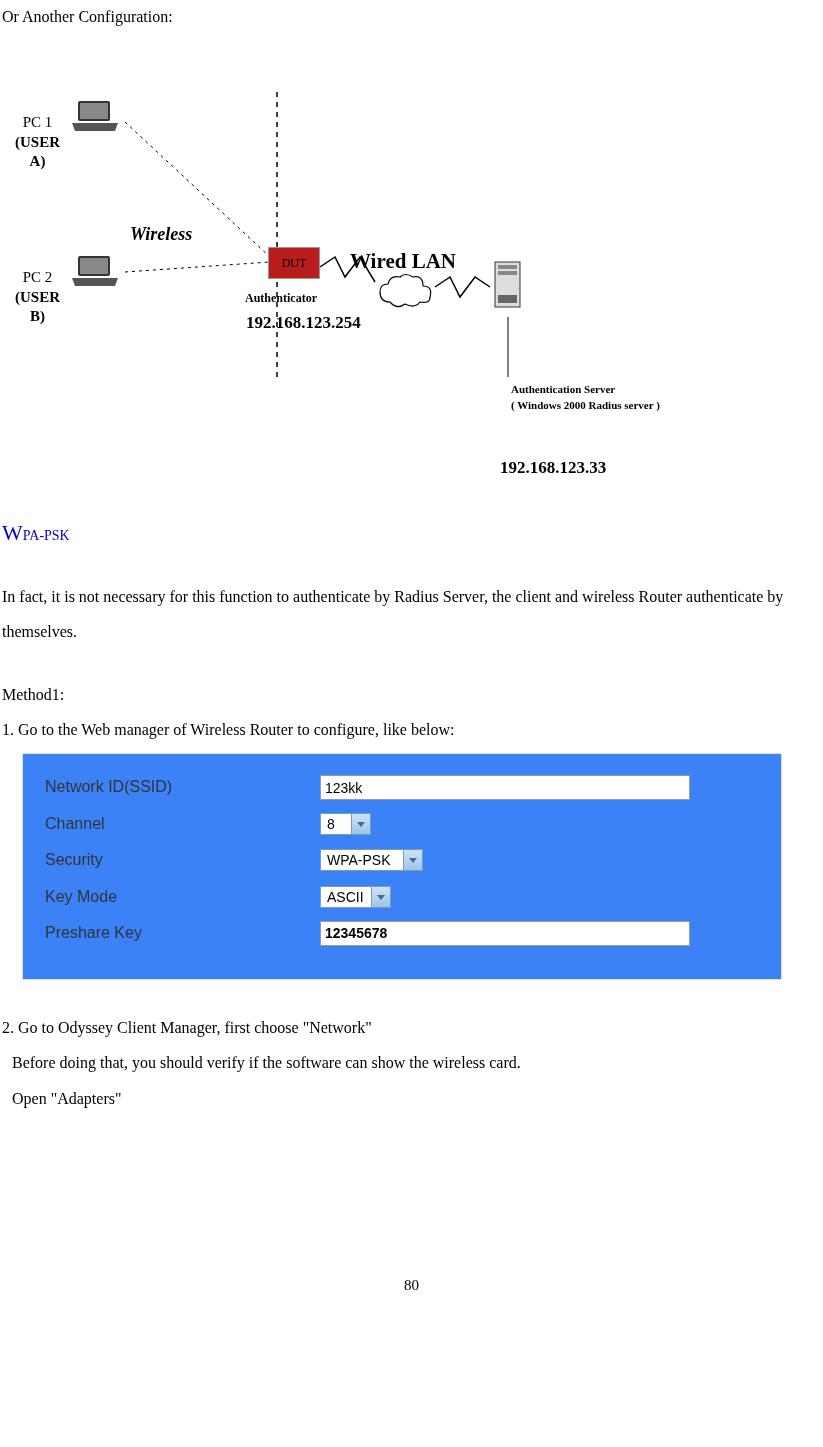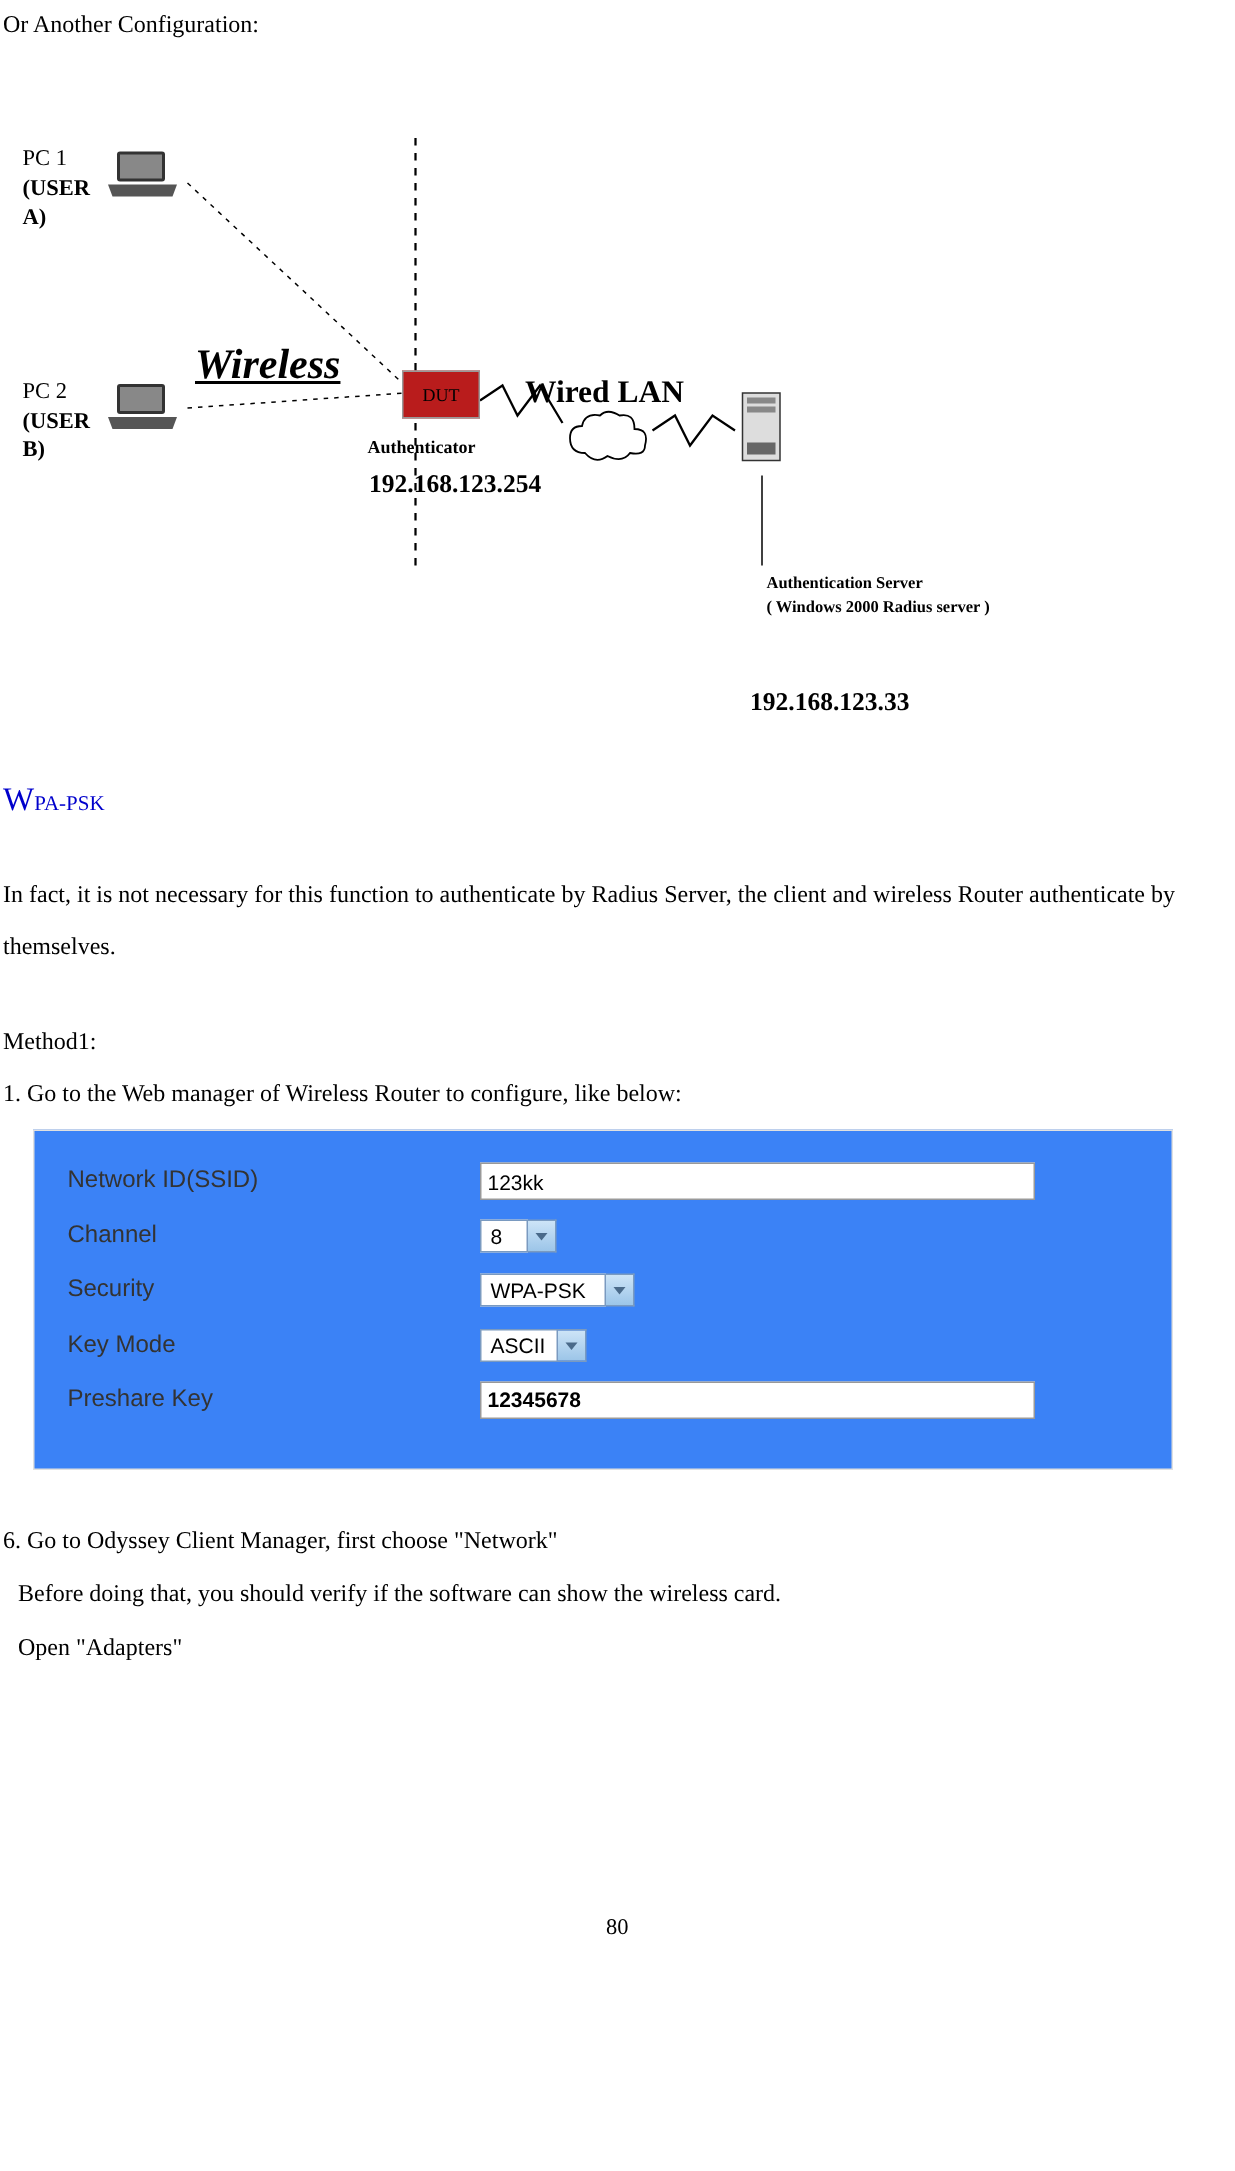--- a/index.html
+++ b/index.html
@@ -26,42 +26,42 @@
       height: 420px;
     }
     .pc-group {
       position: absolute;
     }
     .pc1 { top: 15px; left: 0; }
     .pc2 { top: 170px; left: 0; }
     .pc-label {
       font-size: 15px;
       line-height: 1.3;
-      text-align: left;
+      text-align: center;
       position: absolute;
       left: -5px;
+      margin-top: 16px;
     }
     .pc1 .pc-label { top: 20px; }
     .pc2 .pc-label { top: 20px; }
     .pc-label .bold { font-weight: bold; }
     .laptop-icon {
       width: 50px;
       height: 35px;
       position: absolute;
       left: 50px;
       top: 22px;
     }
     .wireless-label {
       position: absolute;
       top: 155px;
       left: 110px;
       font-weight: bold;
-      font-size: 28px;
+      font-size: 18px;
       font-style: italic;
-      text-decoration: underline;
     }
     .dut-box {
       position: absolute;
       top: 185px;
       left: 248px;
       width: 50px;
       height: 30px;
       border: 1px solid #999;
       background: #b91c1c;
       text-align: center;
@@ -317,19 +317,19 @@
         <div class="select-arrow"></div>
       </div>
     </div>
     <div class="config-row">
       <div class="config-label">Preshare Key</div>
       <input type="text" class="config-input preshare-input" value="12345678" style="">
     </div>
   </div>
 
   <div class="step2-block">
-    <div>6. Go to Odyssey Client Manager, first choose "Network"</div>
+    <div>2. Go to Odyssey Client Manager, first choose "Network"</div>
     <div class="indent-sub">Before doing that, you should verify if the software can show the wireless card.</div>
     <div class="indent-sub">Open "Adapters"</div>
   </div>
 
   <div class="page-number">80</div>
 </div>
 
 </body></html>

